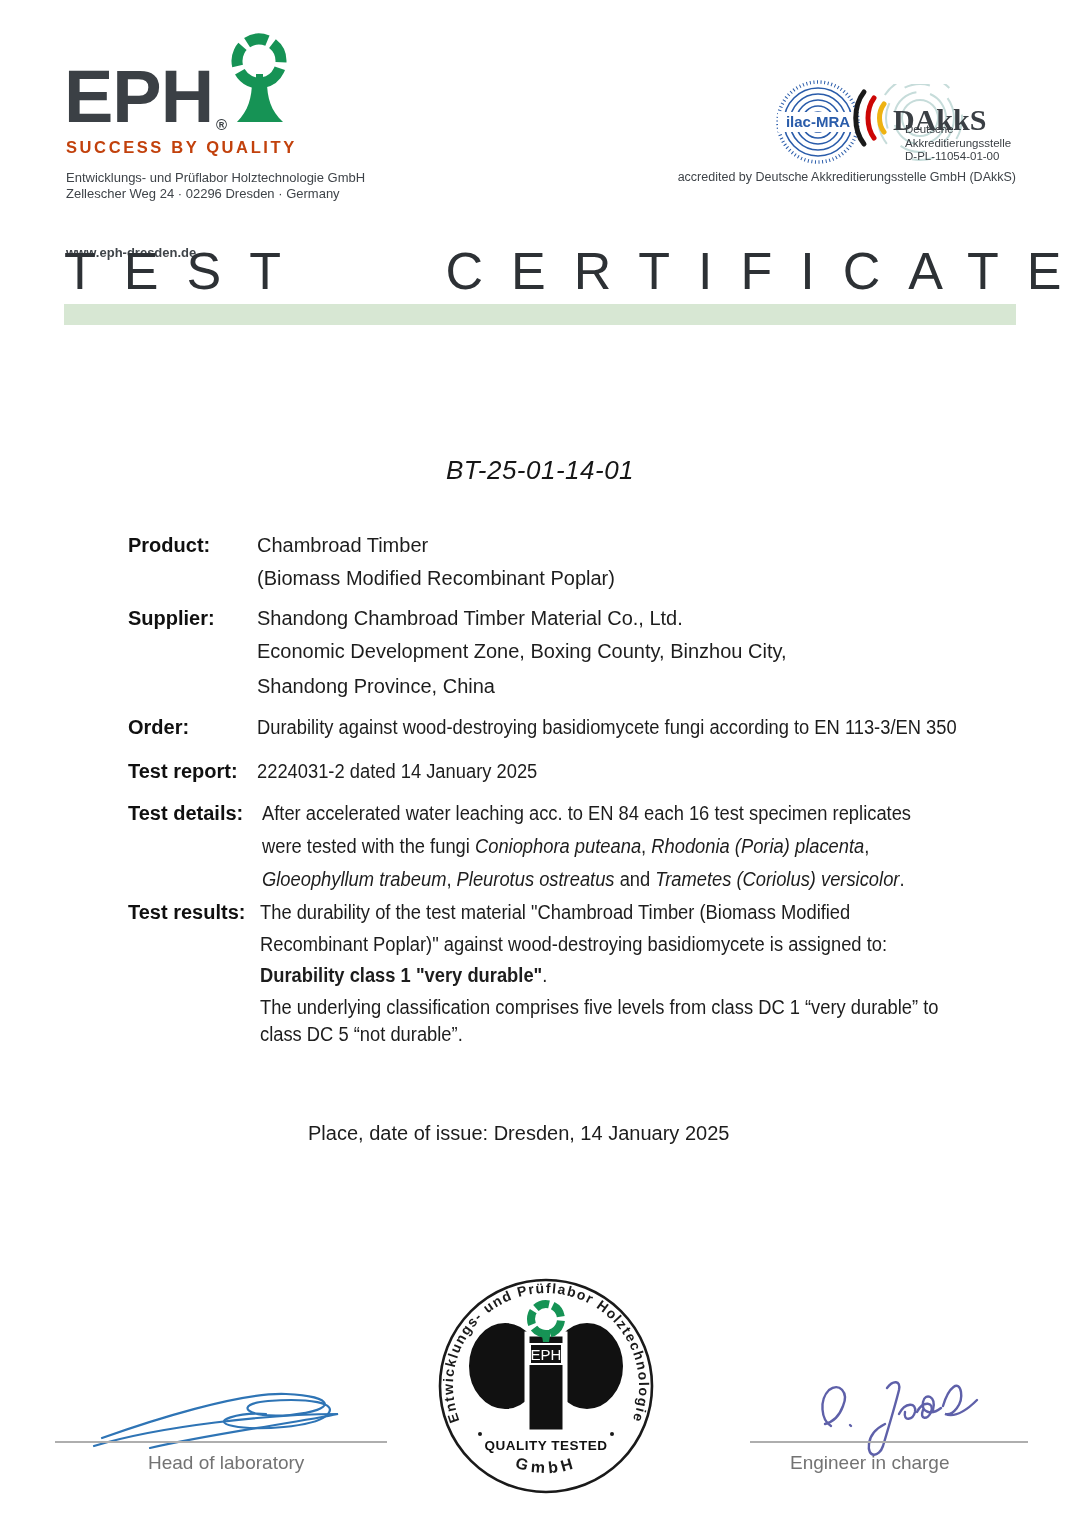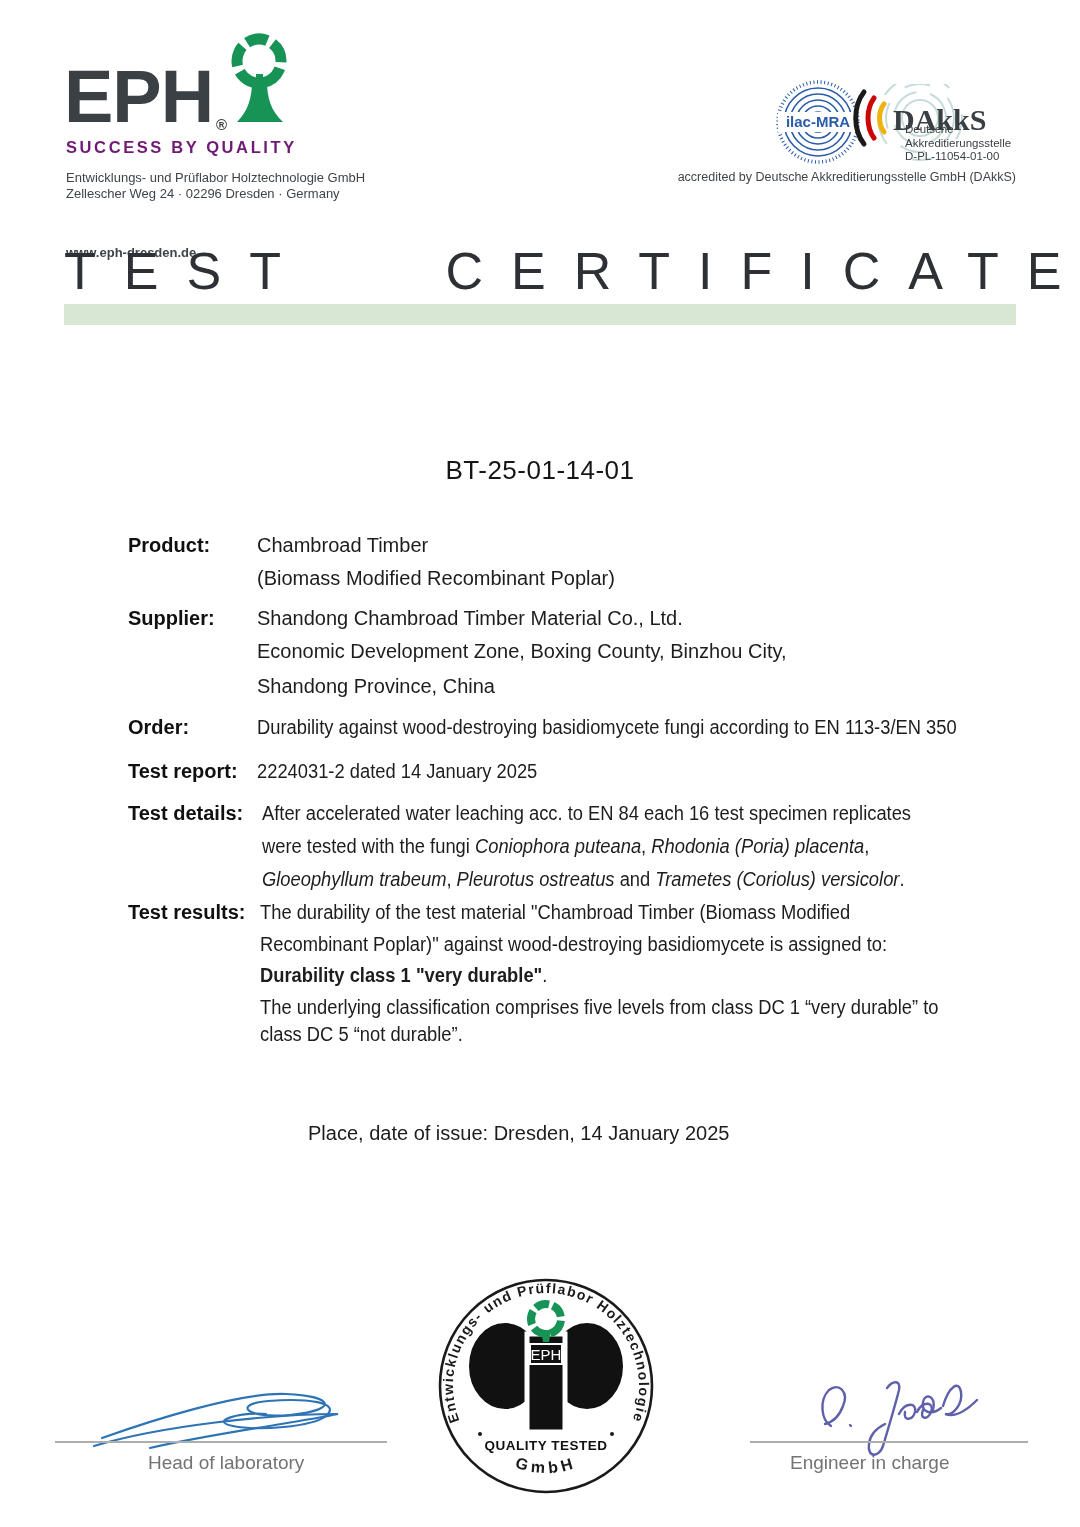--- a/index.html
+++ b/index.html
@@ -4,32 +4,32 @@
 <style>
   * { margin:0; padding:0; box-sizing:border-box; }
   html,body { background:#ffffff; }
   body { font-family:"Liberation Sans", sans-serif; color:#1d1d1d; }
   .page { position:relative; width:1080px; height:1527px; background:#ffffff; overflow:hidden; margin:0 auto; }
   .abs { position:absolute; }
 
   
   .eph-wordmark { font-size:74px; font-weight:700; letter-spacing:-1px; color:#3b4045; line-height:1; }
   .eph-reg { font-size:15px; font-weight:700; color:#3b4045; }
-  .tagline { font-size:16.5px; font-weight:700; letter-spacing:2.6px; color:#701a75; white-space:nowrap; }
+  .tagline { font-size:16.5px; font-weight:700; letter-spacing:2.6px; color:#c2410c; white-space:nowrap; }
   .address { font-size:13px; line-height:15.5px; color:#3f4449; }
   .address .bold { font-weight:700;margin-top:44px; }
   .dakks-info { font-size:11.5px; line-height:13.5px; color:#3a3f44; }
   .accredited { font-size:12.5px; color:#3f4449; text-align:right; }
 
   
   .doc-title { font-size:52px; font-weight:400; color:#2d3135; letter-spacing:28px; word-spacing:95px; white-space:nowrap; line-height:1; }
   .title-bar { background:#d7e7d3; }
 
   
-  .cert-no { font-size:26px; color:#161616; text-align:center; letter-spacing:0.5px; }
+  .cert-no { font-size:26px; color:#161616; text-align:center; letter-spacing:0.5px;font-style:italic; }
   .flabel { font-size:20px; font-weight:700; color:#101010; white-space:nowrap; }
   .fval { font-size:20px; color:#1d1d1d; white-space:nowrap; }
   .cond { font-size:19.5px; transform:scaleX(0.94); transform-origin:0 50%; }
   .it { font-style:italic; }
   .b { font-weight:700; }
   .issue-line { font-size:20px; color:#1d1d1d; white-space:nowrap; }
 
   
   .sig-line { height:2px; background:#aeaeae; }
   .sig-label { font-size:19px; color:#737373; white-space:nowrap; }

